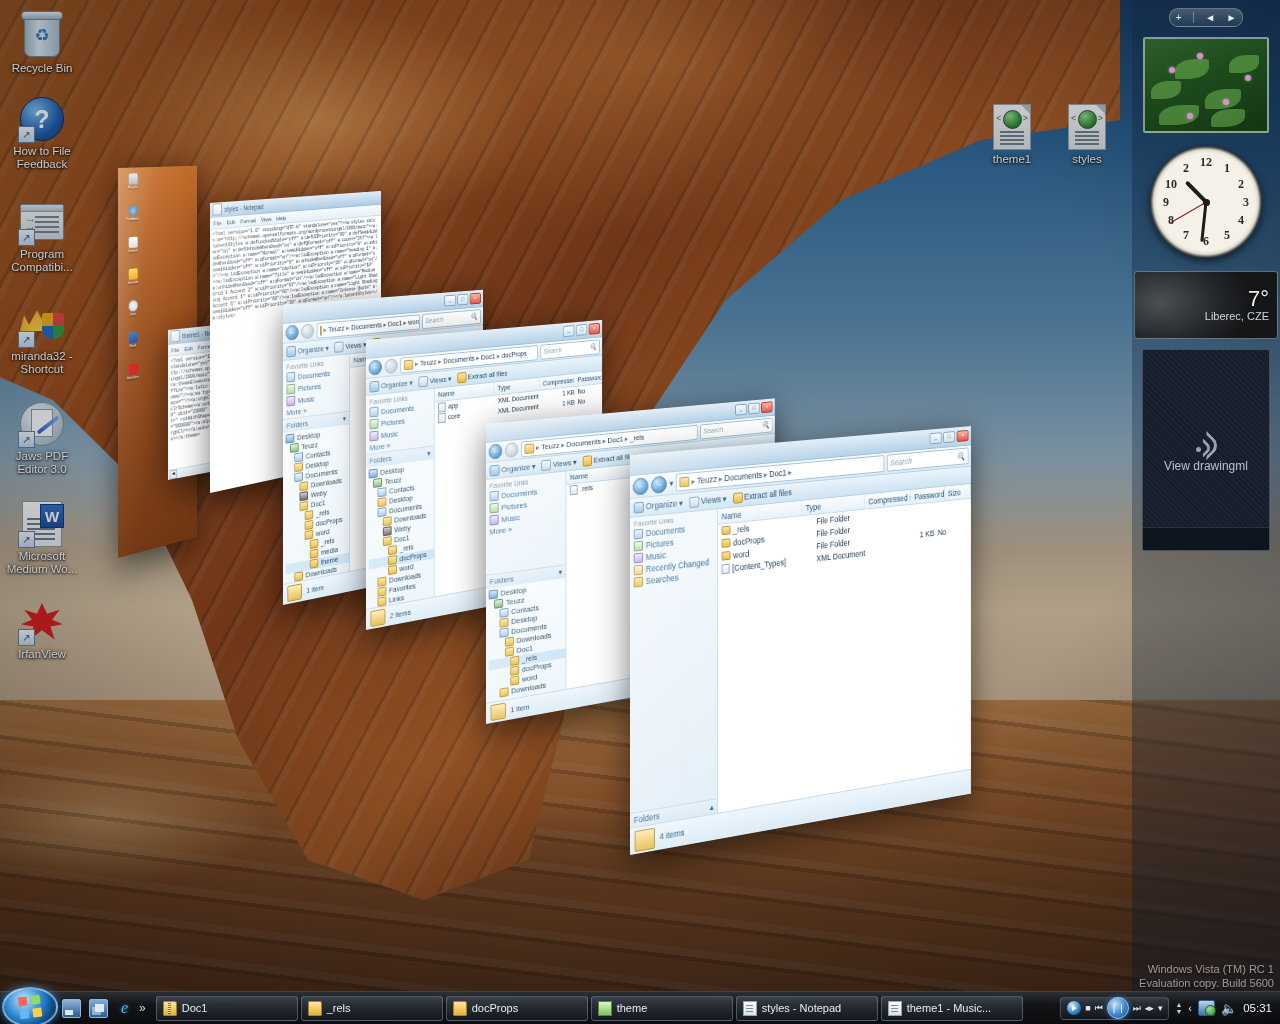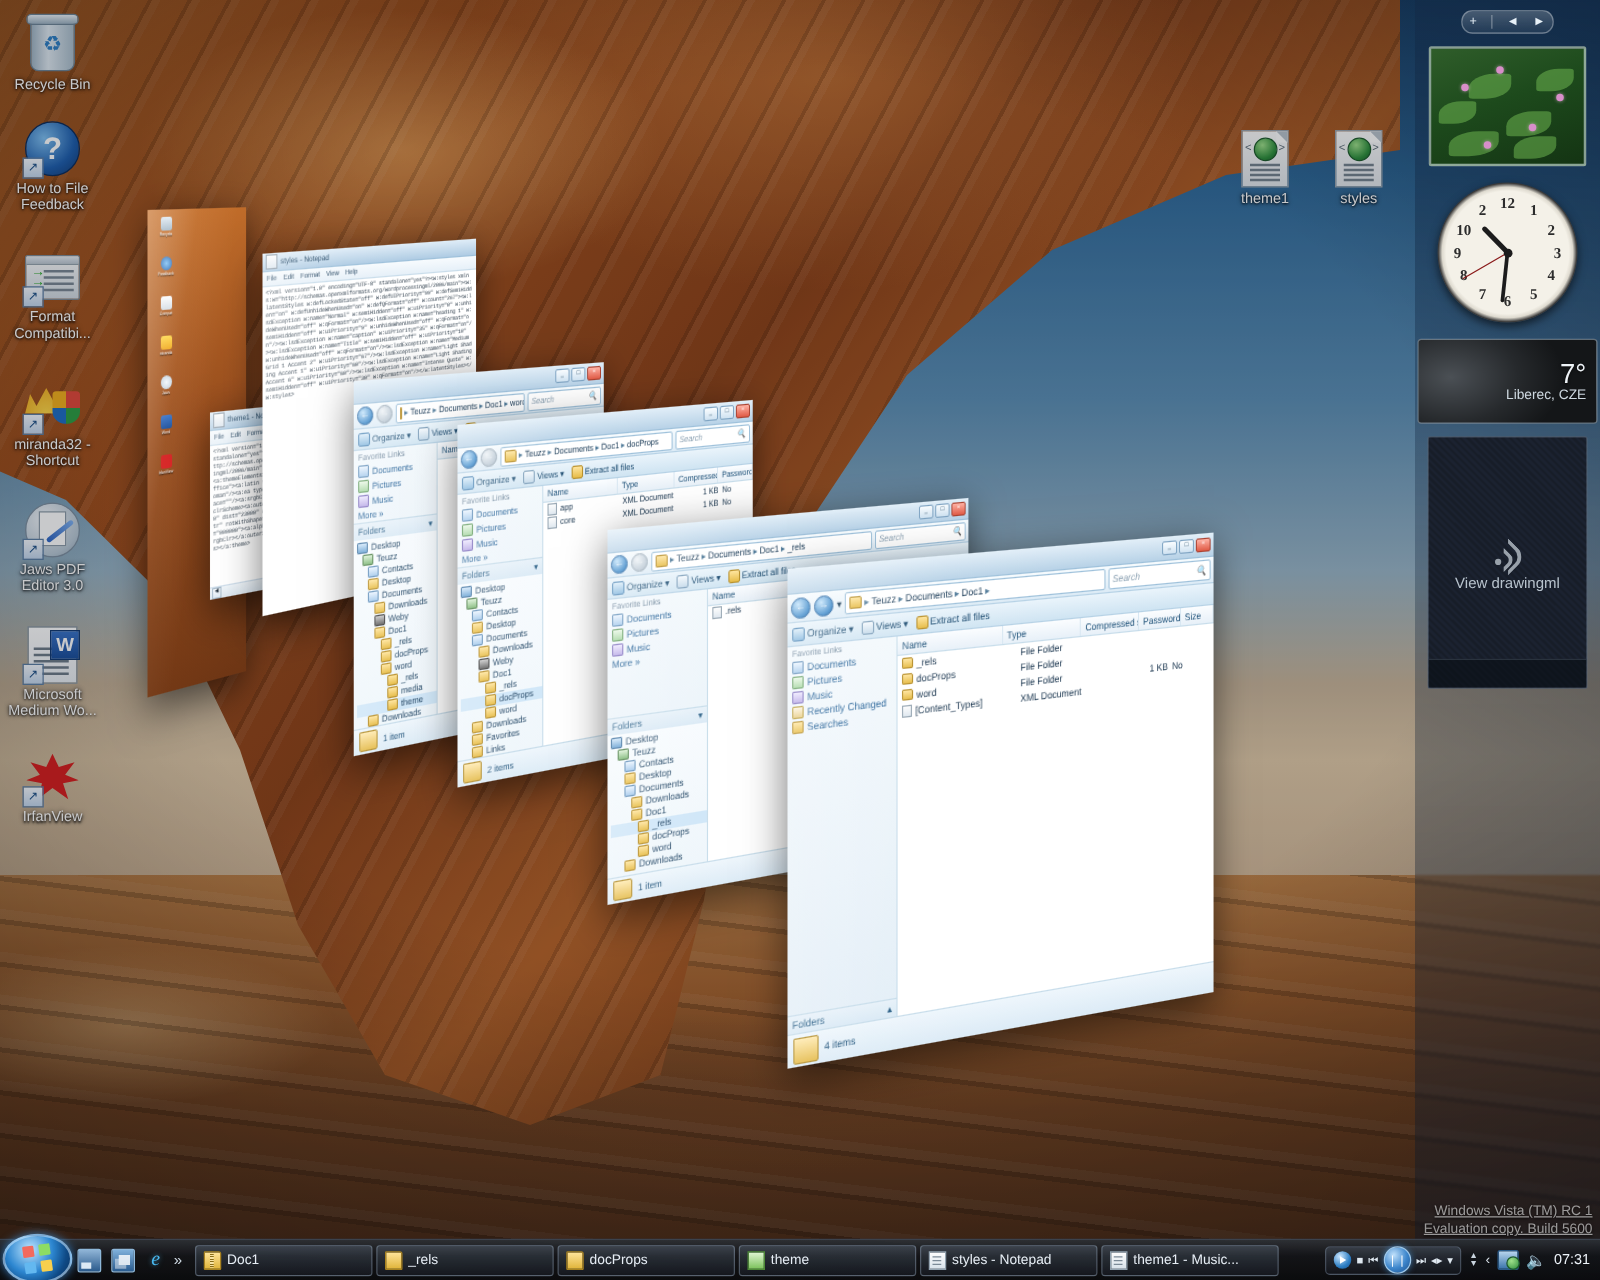--- a/index.html
+++ b/index.html
@@ -257,21 +257,21 @@
   .g-feed .rss i{position:absolute;border:3px solid #c3ccd4;border-left-color:transparent;border-bottom-color:transparent;
     border-radius:0 50% 0 0;transform:rotate(45deg);}
   .g-feed .rss i.r1{left:4px;top:14px;width:8px;height:8px;}
   .g-feed .rss i.r2{left:4px;top:8px;width:15px;height:15px;}
   .g-feed .rss b{position:absolute;left:4px;bottom:3px;width:5px;height:5px;border-radius:50%;background:#c3ccd4;}
   .feed-label{color:#b8c3cd;font-size:12px;}
   .g-feed .footer{position:absolute;left:0;right:0;bottom:0;height:22px;background:rgba(8,12,18,.55);border-top:1px solid rgba(150,170,190,.2);}
 
   
   #watermark{position:absolute;right:6px;bottom:34px;text-align:right;color:rgba(235,235,235,.62);
-    font-size:11px;line-height:14px;text-shadow:0 1px 2px rgba(0,0,0,.8);text-decoration:underline;}
+    font-size:11px;line-height:14px;text-shadow:0 1px 2px rgba(0,0,0,.8);}
 
   
   #taskbar{
     position:absolute;left:0;bottom:0;width:1280px;height:32px;
     background:linear-gradient(180deg,rgba(44,48,54,.92),rgba(18,20,24,.95) 40%,rgba(10,11,14,.97));
     border-top:1px solid rgba(150,170,195,.35);
     display:flex;align-items:center;
   }
   #start-orb{
     position:absolute;left:2px;bottom:-3px;width:52px;height:36px;border-radius:50%;
@@ -352,21 +352,21 @@
       </div>
     <div class="lbl">How to File Feedback</div>
   </div>
   <div class="desk-icon" style="left:0px;top:198px">
     <div class="glyph">
         <div class="ic-prog">
           <span class="arr">→<br>→</span>
         </div>
         <span class="shortcut-arrow">↗</span>
       </div>
-    <div class="lbl">Format Compatibi...</div>
+    <div class="lbl">Program Compatibi...</div>
   </div>
   <div class="desk-icon" style="left:0px;top:300px">
     <div class="glyph">
         <div class="ic-mir">
           <i class="crown"></i>
           <i class="shield"></i>
         </div>
         <span class="shortcut-arrow">↗</span>
       </div>
     <div class="lbl">miranda32 - Shortcut</div>
@@ -1123,15 +1123,15 @@
       <span class="wmp-btn">◂▸</span>
       <span class="wmp-btn">▾</span>
     </div>
     <div class="tray-arrows">
         <span>▲</span>
         <span>▼</span>
       </div>
     <span>‹</span>
     <span class="tray-net"></span>
     <span class="tray-vol">🔈</span>
-    <span class="clock-txt">07:31</span>
+    <span class="clock-txt">05:31</span>
   </div>
 </div>
 
 </body></html>

